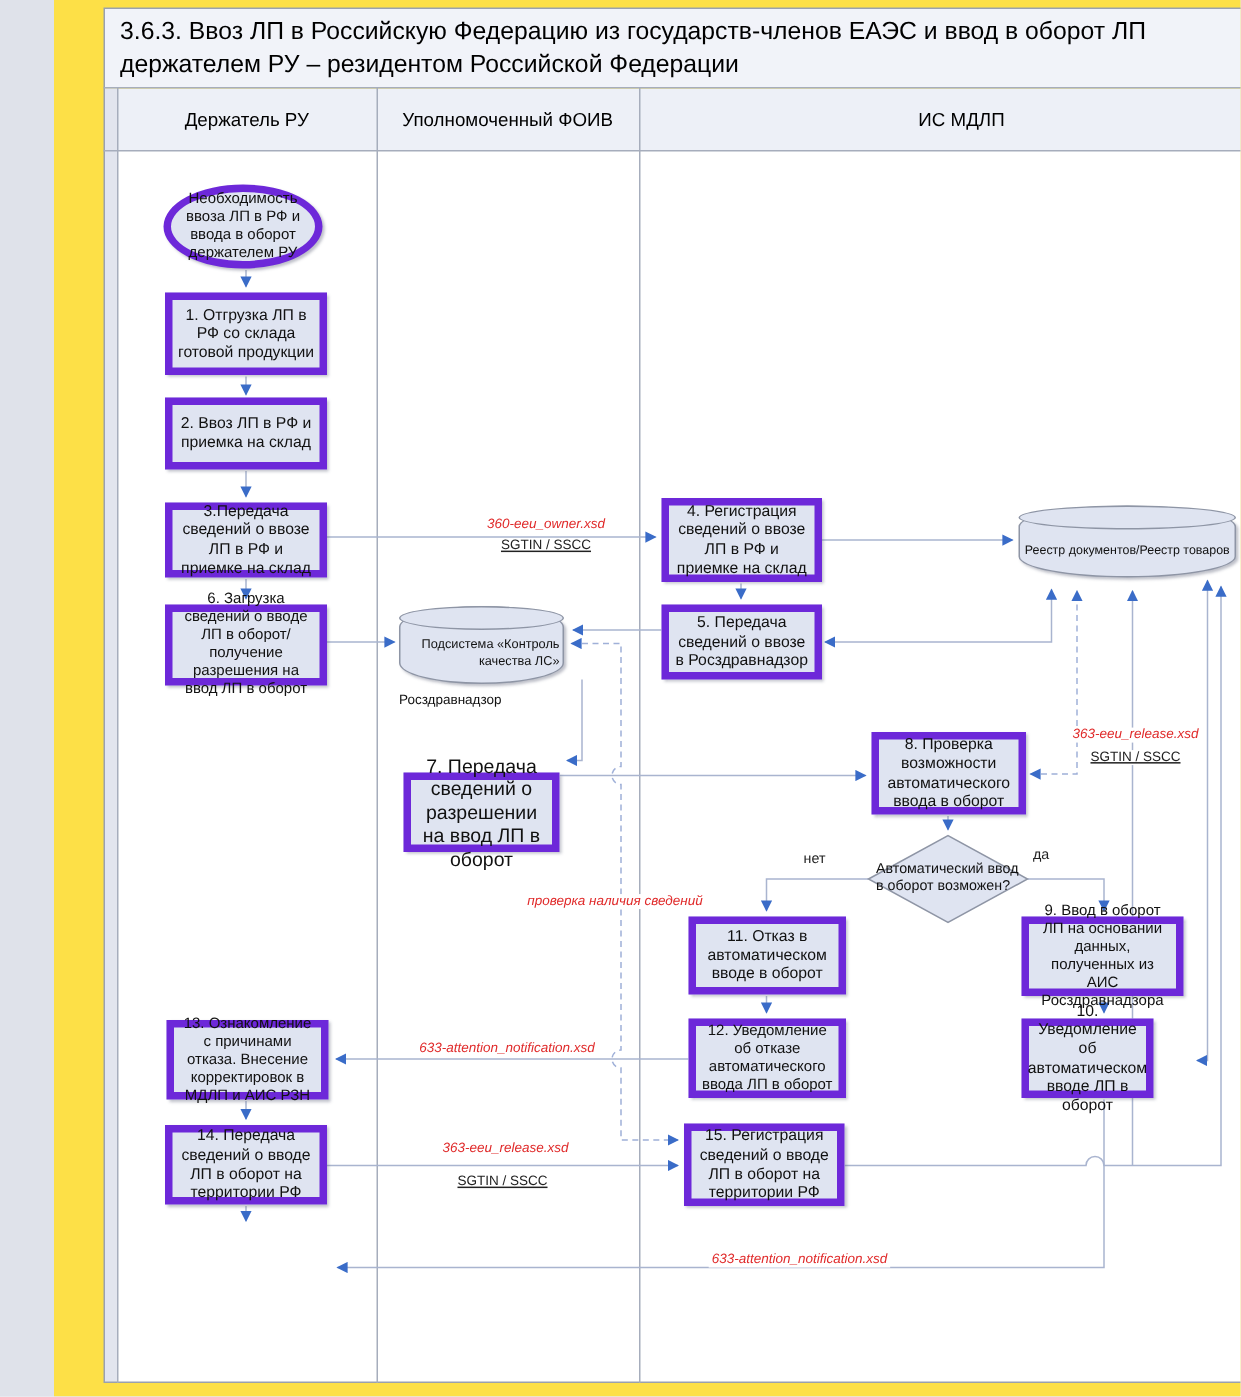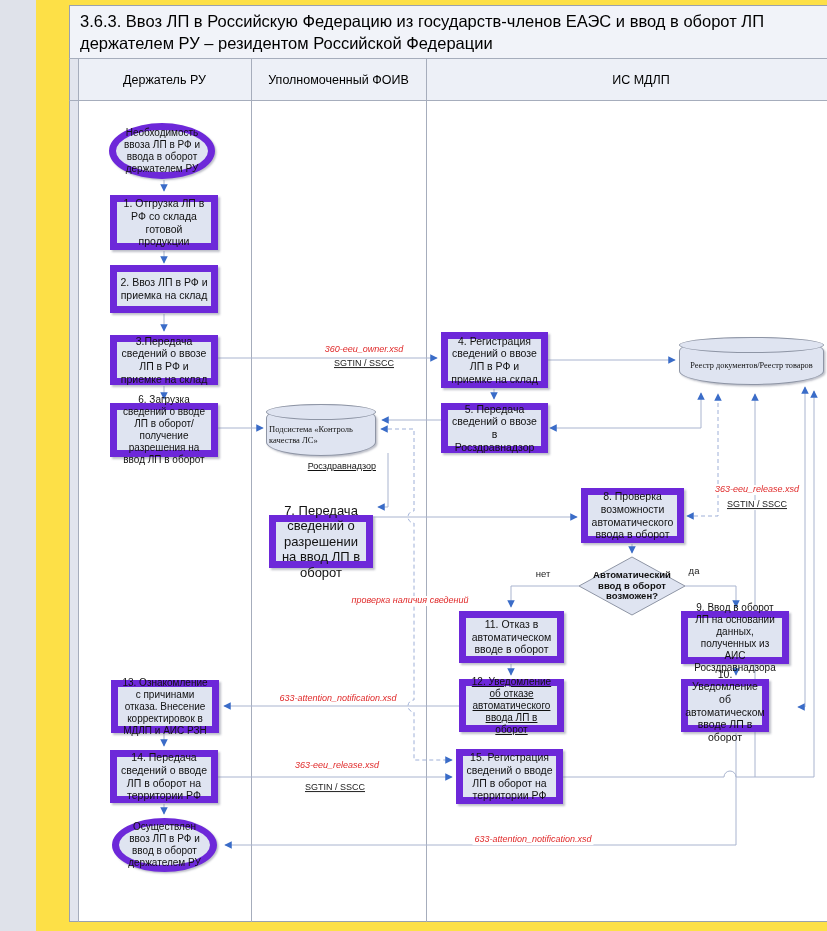--- a/index.html
+++ b/index.html
@@ -9,37 +9,37 @@
   .bg-title{left:34px;top:6px;width:786px;height:52px;background:#f1f3f9;}
   .bg-header{left:34px;top:59px;width:786px;height:41px;background:#edf0f7;}
   .bg-lanes{left:42px;top:100px;width:778px;height:822px;background:#ffffff;}
   .bg-gutter{left:34px;top:59px;width:8px;height:863px;background:#e2e5ee;}
   .frame{left:33px;top:5px;width:787px;height:917px;border:1px solid #9aa1ae;box-sizing:border-box;}
   .hline{height:1px;background:#a6adbc;}
   .vline{width:1px;background:#a6adbc;}
   .title{left:44px;top:10px;width:700px;font-size:16.5px;line-height:1.35;color:#000;}
   .lane-h{top:66px;height:28px;display:flex;align-items:center;justify-content:center;
           font-size:12.5px;color:#000;text-align:center;}
-  .node{background:#dfe4f1;border:7px solid #6d28d9;box-sizing:border-box;
+  .node{background:#dfe4f1;border:5px solid #6d28d9;box-sizing:border-box;
         display:flex;align-items:center;justify-content:center;text-align:center;
         font-size:10.5px;line-height:1.2;padding:2px 3px;
         box-shadow:1.5px 1.5px 2px rgba(110,115,135,.45);}
   .ellipse{border-radius:50%;font-size:10px;line-height:1.18;}
   .cyl{background:#dfe4f1;border:1px solid #8e95a5;box-sizing:border-box;
        border-radius:50% / 14px;box-shadow:1.5px 1.5px 2px rgba(110,115,135,.45);}
   .cyl::before{content:'';position:absolute;left:-1px;right:-1px;top:-1px;height:14px;
        border:1px solid #8e95a5;border-radius:50%;background:#dfe4f1;}
-  .cyltext{display:flex;align-items:center;justify-content:center;text-align:left;
-       font-size:8.5px;line-height:1.25;font-family:Liberation Serif, serif;}
+  .cyltext{display:flex;align-items:center;justify-content:center;text-align:right;
+       font-size:8.5px;line-height:1.25;}
   .lbl{font-size:9px;line-height:1.1;text-align:center;transform:translate(-50%,-50%);white-space:nowrap;}
   .red{color:#e02a2a;font-style:italic;}
   .blk{color:#222;text-decoration:underline;}
   .yn{font-size:9.5px;color:#222;transform:translate(-50%,-50%);text-align:center;}
-  .dtext{display:flex;align-items:center;justify-content:center;text-align:center;
-       font-size:9.5px;line-height:1.15;font-weight:bold;}
+  .dtext{display:flex;align-items:center;justify-content:center;text-align:left;
+       font-size:9.5px;line-height:1.15;}
   .bgw{background:#fff;padding:0 2px;}
 </style>
 </head>
 <body>
 
 <div id="stage">
 
   <div class="abs bg-title"></div>
   <div class="abs bg-header"></div>
   <div class="abs bg-lanes"></div>
@@ -97,35 +97,34 @@
     <polygon points="543,586 596,557 649,586 596,615" fill="#dfe4f1" stroke="#8e95a5"></polygon>
   </svg>
 
   <div class="abs node ellipse" style="left:73px;top:123px;width:106px;height:56px;">Необходимость ввоза ЛП в РФ и ввода в оборот держателем РУ</div>
   <div class="abs node" style="left:74px;top:195px;width:108px;height:55px;">1. Отгрузка ЛП в РФ со склада готовой продукции</div>
   <div class="abs node" style="left:74px;top:265px;width:108px;height:48px;">2. Ввоз ЛП в РФ и приемка на склад</div>
   <div class="abs node" style="left:74px;top:335px;width:108px;height:50px;">3.Передача сведений о ввозе ЛП в РФ и приемке на склад</div>
   <div class="abs node" style="left:74px;top:403px;width:108px;height:54px;font-size:10px;">6. Загрузка сведений о вводе ЛП в оборот/ получение разрешения на ввод ЛП в оборот</div>
   <div class="abs node" style="left:75px;top:680px;width:108px;height:53px;font-size:10px;">13. Ознакомление с причинами отказа. Внесение корректировок в МДЛП и АИС РЗН</div>
   <div class="abs node" style="left:74px;top:750px;width:108px;height:53px;">14. Передача сведений о вводе ЛП в оборот на территории РФ</div>
-  <div class="abs node ellipse" style="left:76px;top:818px;width:105px;height:54px;">Осуществлен ввоз ЛП в РФ и ввод в оборот держателем РУ</div>
 
   <div class="abs cyl" style="left:230px;top:404px;width:110px;height:52px;"></div>
   <div class="abs cyltext" style="left:233px;top:420px;width:104px;height:30px;">Подсистема «Контроль качества ЛС»</div>
-  <div class="abs" style="left:230px;top:461px;width:110px;text-align:right;font-size:9px;text-decoration:underline;">Росздравнадзор</div>
+  <div class="abs" style="left:230px;top:461px;width:110px;text-align:left;font-size:9px;">Росздравнадзор</div>
   <div class="abs node" style="left:233px;top:515px;width:104px;height:53px;font-size:13px;">7. Передача сведений о разрешении на ввод ЛП в оборот</div>
 
   <div class="abs node" style="left:405px;top:332px;width:107px;height:56px;">4. Регистрация сведений о ввозе ЛП в РФ и приемке на склад</div>
   <div class="abs node" style="left:405px;top:403px;width:107px;height:50px;">5. Передача сведений о ввозе в Росздравнадзор</div>
   <div class="abs cyl" style="left:643px;top:337px;width:145px;height:48px;"></div>
   <div class="abs cyltext" style="left:645px;top:355px;width:141px;height:22px;font-size:8.3px;">Реестр документов/Реестр товаров</div>
   <div class="abs node" style="left:545px;top:488px;width:103px;height:55px;">8. Проверка возможности автоматического ввода в оборот</div>
   <div class="abs dtext" style="left:548px;top:562px;width:96px;height:48px;">Автоматический ввод в оборот возможен?</div>
   <div class="abs node" style="left:423px;top:611px;width:105px;height:52px;">11. Отказ в автоматическом вводе в оборот</div>
-  <div class="abs node" style="left:423px;top:679px;width:105px;height:53px;font-size:10px;text-decoration:underline;">12. Уведомление об отказе автоматического ввода ЛП в оборот</div>
+  <div class="abs node" style="left:423px;top:679px;width:105px;height:53px;font-size:10px;">12. Уведомление об отказе автоматического ввода ЛП в оборот</div>
   <div class="abs node" style="left:645px;top:611px;width:108px;height:53px;font-size:10px;">9. Ввод в оборот ЛП на основании данных, полученных из АИС Росздравнадзора</div>
   <div class="abs node" style="left:645px;top:679px;width:88px;height:53px;">10. Уведомление об автоматическом вводе ЛП в оборот</div>
   <div class="abs node" style="left:420px;top:749px;width:107px;height:55px;">15. Регистрация сведений о вводе ЛП в оборот на территории РФ</div>
 
   <div class="abs lbl red" style="left:328px;top:350px;">360-eeu_owner.xsd</div>
   <div class="abs lbl blk" style="left:328px;top:364px;">SGTIN / SSCC</div>
   <div class="abs lbl red bgw" style="left:721px;top:490px;">363-eeu_release.xsd</div>
   <div class="abs lbl blk bgw" style="left:721px;top:505px;">SGTIN / SSCC</div>
   <div class="abs lbl red bgw" style="left:374px;top:601px;">проверка наличия сведений</div>
   <div class="abs lbl red" style="left:302px;top:699px;">633-attention_notification.xsd</div>

